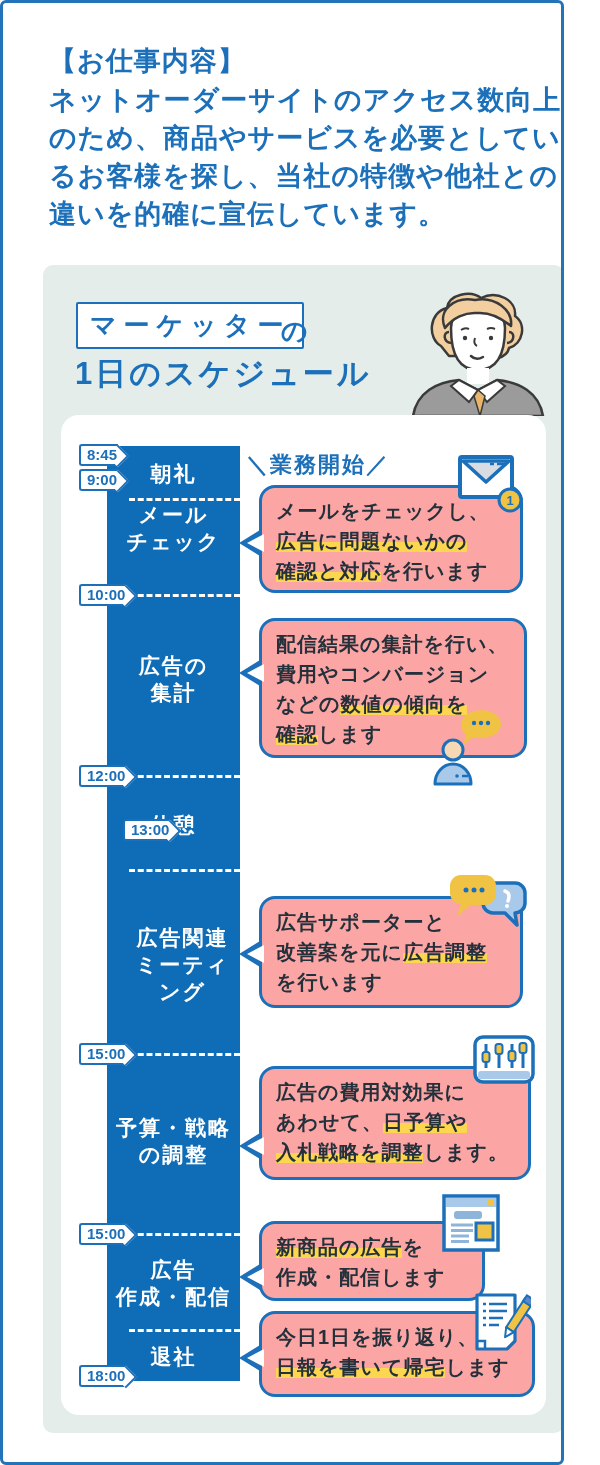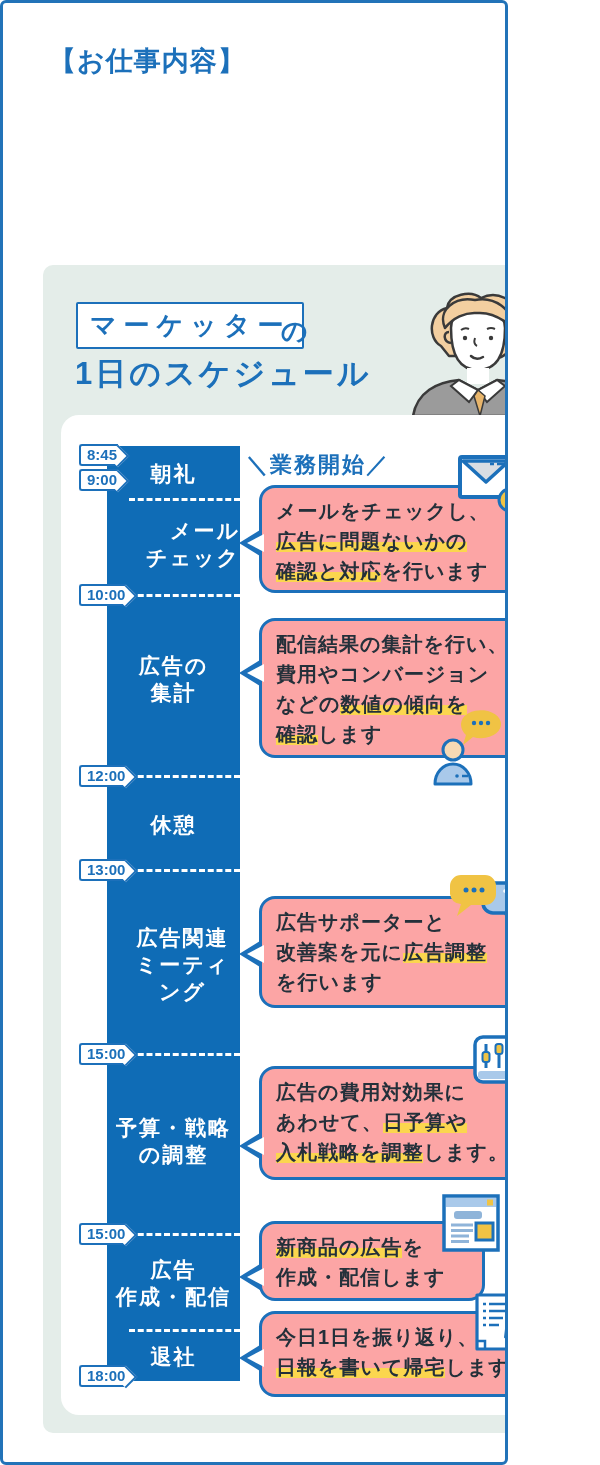--- a/index.html
+++ b/index.html
@@ -6,21 +6,21 @@
     --blue:#0f6cb6;
     --line:#1c70ba;
     --hl:#fbd64e;
     --iyellow:#f0c344;
     --panel:#e4ede9;
     --lblue:#a9c9ea;
     --ink:#24303a;
   }
   *{margin:0;padding:0;box-sizing:border-box}
   body{background:#fff;font-family:"Liberation Sans","DejaVu Sans",sans-serif;}
-  .canvas{position:relative;width:508px;height:1465px;background:#fff;
+  .canvas{position:relative;width:564px;height:1465px;background:#fff;
     border:3px solid #2273b8;border-radius:6px;overflow:hidden;}
   
   .job{position:absolute;left:46px;top:38px;width:520px;color:var(--line);}
   .job-heading{font-size:27px;font-weight:600;line-height:40px;letter-spacing:1px;}
   .job-body{font-size:27px;font-weight:600;line-height:38px;letter-spacing:1px;white-space:pre-line;}
   
   .panel{position:absolute;left:40px;top:262px;width:521px;height:1168px;
     background:var(--panel);border-radius:10px;}
   .role-box{position:absolute;left:73px;top:299px;height:47px;padding:0 12px;
     background:#fff;border:2px solid var(--line);border-radius:2px;
@@ -54,20 +54,24 @@
     border-bottom:9px solid transparent;border-right:17px solid #fff;left:-15px;z-index:2;}
   .icon{position:absolute;z-index:4;}
 </style>
 </head>
 <body>
 
 <div class="canvas">
 
   <section class="job">
     <div class="job-heading">【お仕事内容】</div>
+    <div class="job-body">ネットオーダーサイトのアクセス数向上
+のため、商品やサービスを必要としてい
+るお客様を探し、当社の特徴や他社との
+違いを的確に宣伝しています。</div>
   </section>
 
   <section class="panel"></section>
 
   <div class="role-box">
     <span>マーケッター</span>
   </div>
   <span class="role-suffix">の</span>
   <div class="title-line2">1日のスケジュール</div>
 
@@ -89,37 +93,37 @@
 
   <div class="card"></div>
   <div class="bar"></div>
   <div id="timeline-layer">
       <div class="tag" style="top: 441px;"><span>8:45</span></div>
       <div class="bar-label" style="top: 456.5px;">
         <div>朝礼</div>
       </div>
       <div class="dash" style="top: 494.5px;"></div>
       <div class="tag" style="top: 466px;"><span>9:00</span></div>
-      <div class="bar-label" style="top: 514px; text-align: right;">
+      <div class="bar-label" style="top: 498px;">
         <div>メール</div>
         <div>チェック</div>
       </div>
       <div class="dash" style="top: 590.5px;"></div>
       <div class="tag" style="top: 581px;"><span>10:00</span></div>
       <div class="bar-label" style="top: 649px;">
         <div>広告の</div>
         <div>集計</div>
       </div>
       <div class="dash" style="top: 771.5px;"></div>
       <div class="tag" style="top: 762px;"><span>12:00</span></div>
       <div class="bar-label" style="top: 807.5px;">
         <div>休憩</div>
       </div>
       <div class="dash" style="top: 865.5px;"></div>
-      <div class="tag" style="top: 856px;"><span>13:00</span></div>
+      <div class="tag" style="top: 816px; margin-left: 44px;"><span>13:00</span></div>
       <div class="bar-label" style="top: 921px; padding-left: 18px;">
         <div>広告関連</div>
         <div>ミーティング</div>
       </div>
       <div class="dash" style="top: 1049.5px;"></div>
       <div class="tag" style="top: 1040px;"><span>15:00</span></div>
       <div class="bar-label" style="top: 1111px;">
         <div>予算・戦略</div>
         <div>の調整</div>
       </div>

